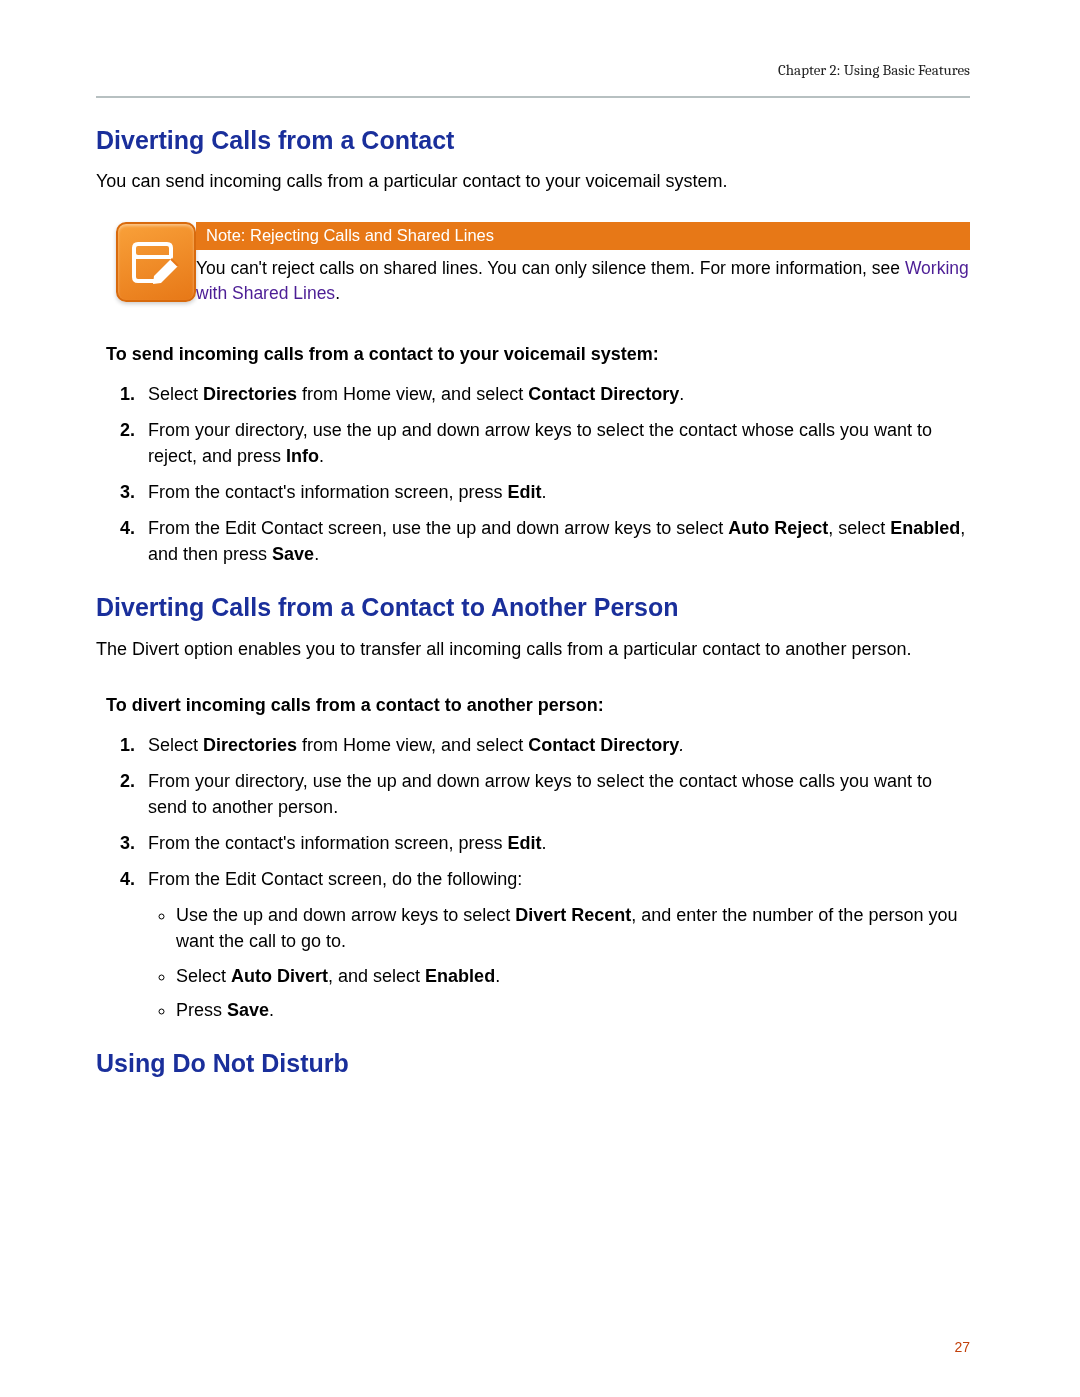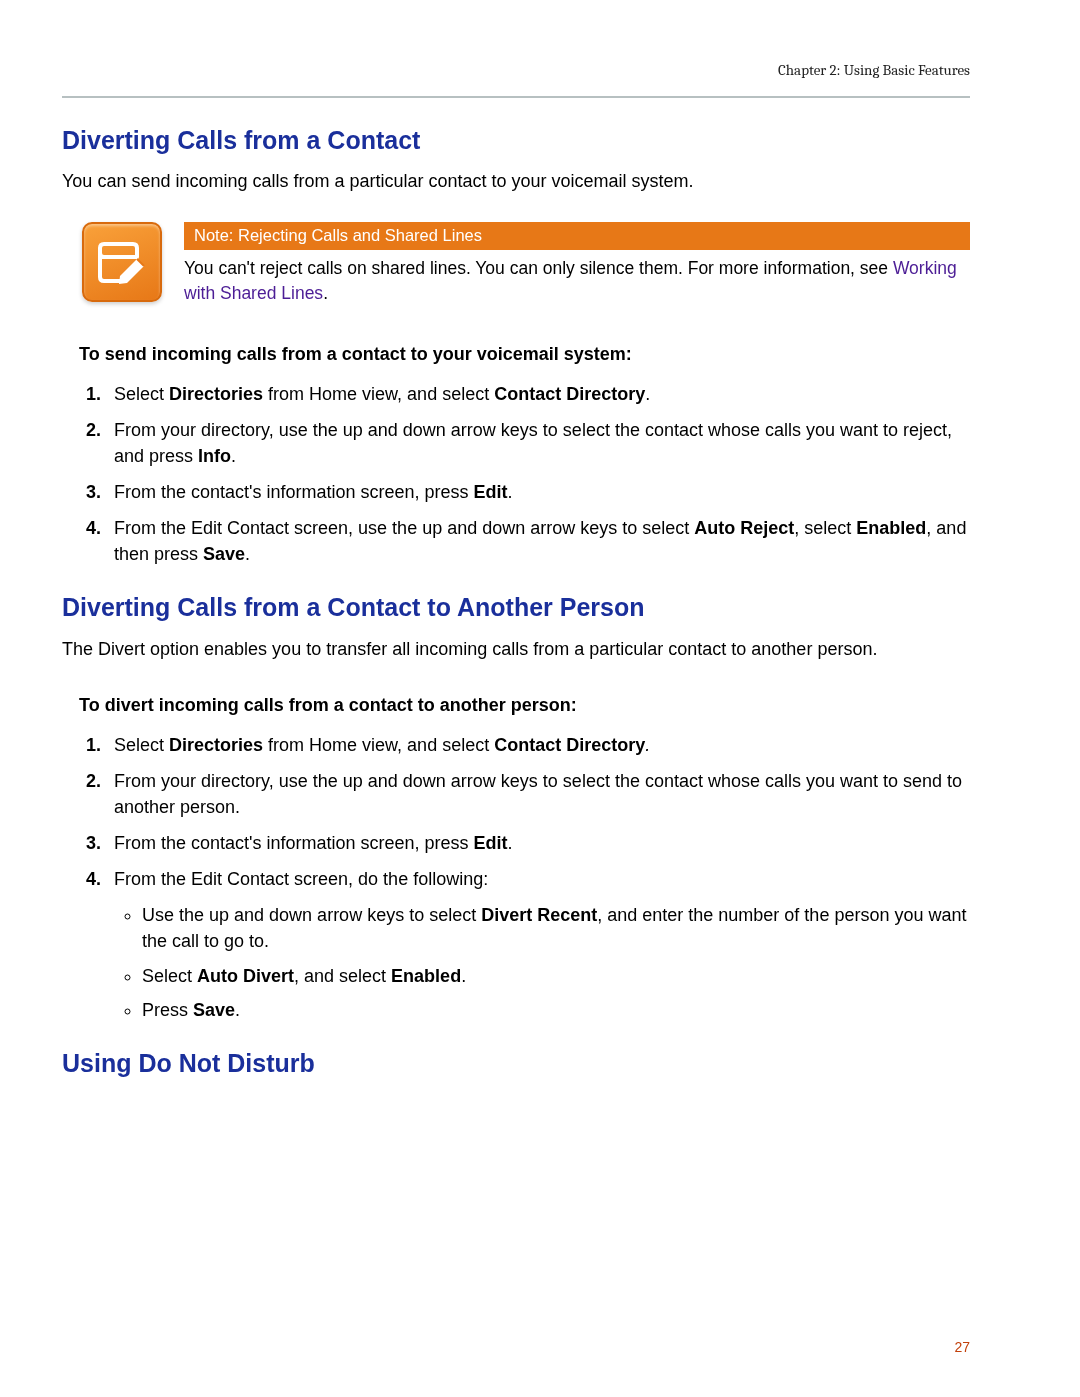--- a/index.html
+++ b/index.html
@@ -7,21 +7,21 @@
     padding: 0;
     background: #fff;
     font-family: Arial, Helvetica, sans-serif;
     color: #000;
     font-size: 18px;
     line-height: 1.45;
   }
   .page {
     width: 1080px;
     min-height: 1397px;
-    padding: 60px 110px 40px 62px;
+    padding: 60px 110px 40px 96px;
     box-sizing: border-box;
     position: relative;
   }
   .header-area {
     text-align: right;
     font-family: Cambria, Georgia, serif;
     font-size: 15px;
     color: #222;
     margin-bottom: 14px;
   }
@@ -35,21 +35,20 @@
     font-size: 25px;
     font-weight: bold;
     margin: 22px 0 10px 0;
   }
   .para {
     margin: 10px 0 22px 0;
   }
   .note-block {
     display: flex;
     align-items: flex-start;
-    gap: 22px;
     margin: 28px 0 34px 20px;
   }
   .note-icon-wrap {
     width: 76px;
     height: 76px;
     border-radius: 10px;
     background: linear-gradient(160deg, #f9a13a 0%, #e77817 100%);
     border: 2px solid #d86a0d;
     box-shadow: inset 0 2px 3px rgba(255,255,255,.4), 0 2px 4px rgba(0,0,0,.2);
     display: flex;
@@ -70,21 +69,21 @@
   .note-text {
     font-size: 17.5px;
   }
   .link {
     color: #4c1d95;
     text-decoration: none;
   }
   h3.task {
     font-size: 18px;
     font-weight: bold;
-    margin: 30px 0 14px 17px;
+    margin: 30px 0 14px 10px;
   }
   ol.steps {
     margin: 0 0 10px 0;
     padding-left: 44px;
   }
   ol.steps > li {
     margin: 10px 0;
     padding-left: 8px;
   }
   ol.steps > li::marker {

